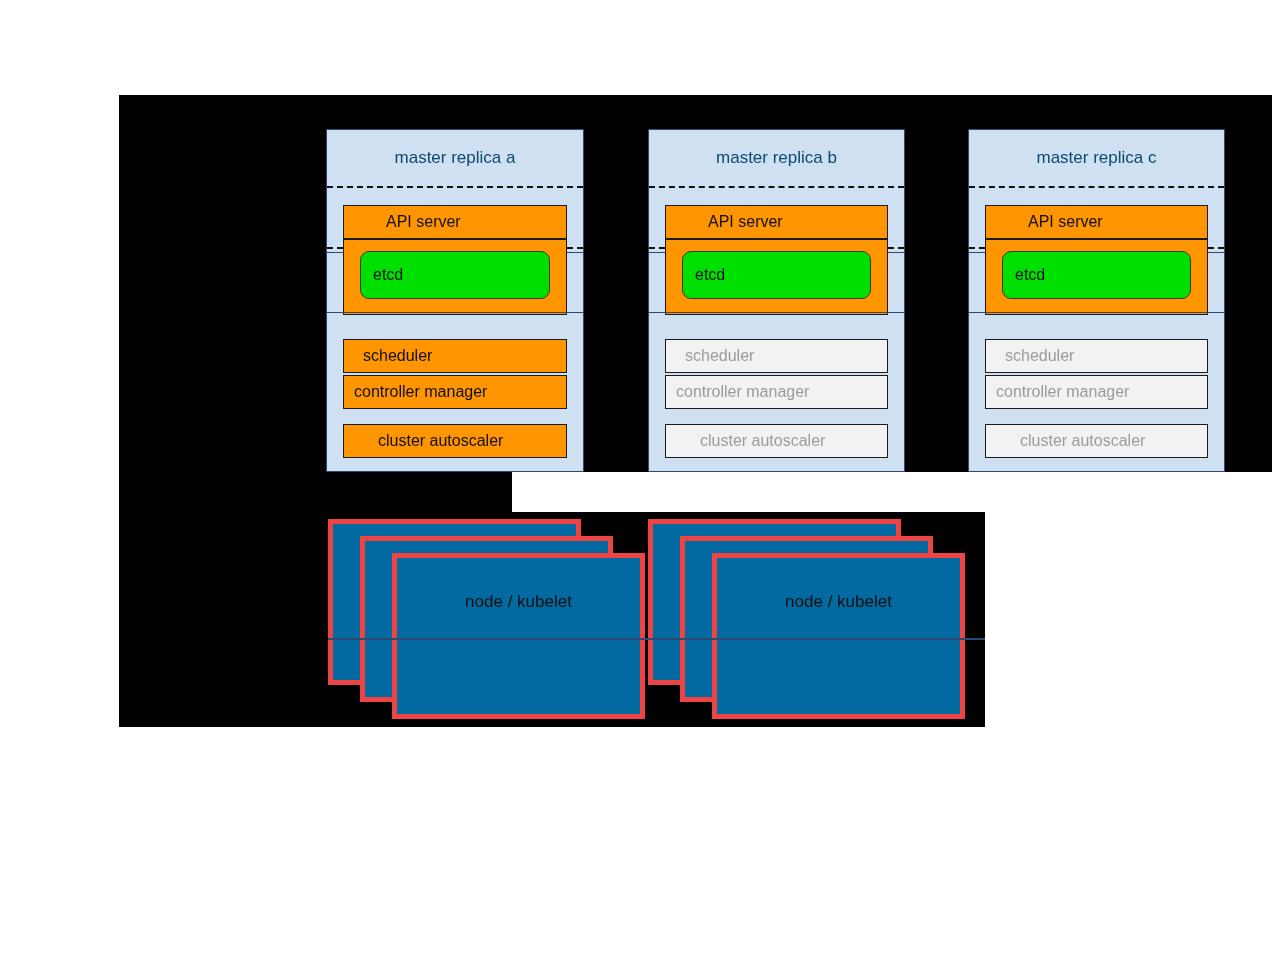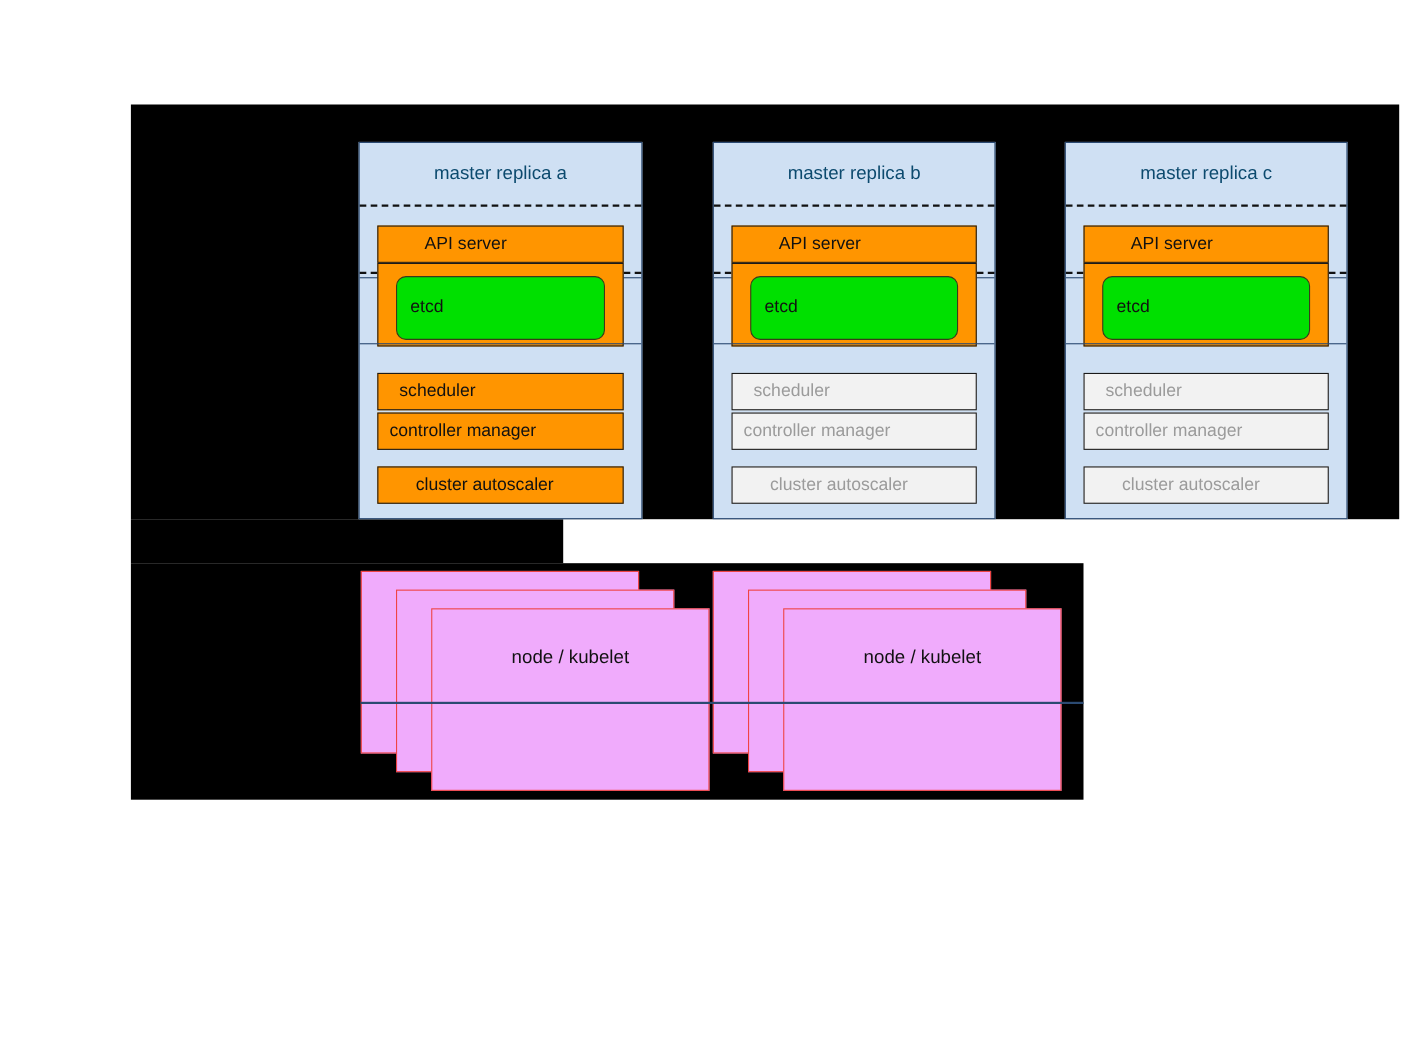--- a/index.html
+++ b/index.html
@@ -77,36 +77,36 @@
   
   .etcd-band {
     position: absolute;
     left: 16px; right: 16px;
     top: 109px; height: 76px;
     background: #ff9500;
     border: 1px solid #1a1a1a;
   }
   .etcd-box {
     position: absolute;
-    left: 16px; right: 16px; top: 11px; height: 58px;
+    left: 16px; right: 16px; top: 11px; height: 48px;
     background: #00e000;
     border: 1px solid #3a3a1a;
     border-radius: 9px;
     display: flex; align-items: center;
     padding-left: 12px;
     font-size: 16px;
     color: #111111;
   }
 
   
   .node-stack { position: absolute; }
   .node-card {
     position: absolute;
-    background: #f0abfc;
-    border: 1px solid #ef4444;
+    background: #0369a1;
+    border: 5px solid #ef4444;
     width: 253px; height: 166px;
   }
   .nc-1 { left: 0px;  top: 0px;  }
   .nc-2 { left: 32px; top: 17px; }
   .nc-3 { left: 64px; top: 34px; }
   .node-label {
     position: absolute; left: 0; right: 0; top: 34px;
     text-align: center;
     font-size: 17px;
     color: #111111;

